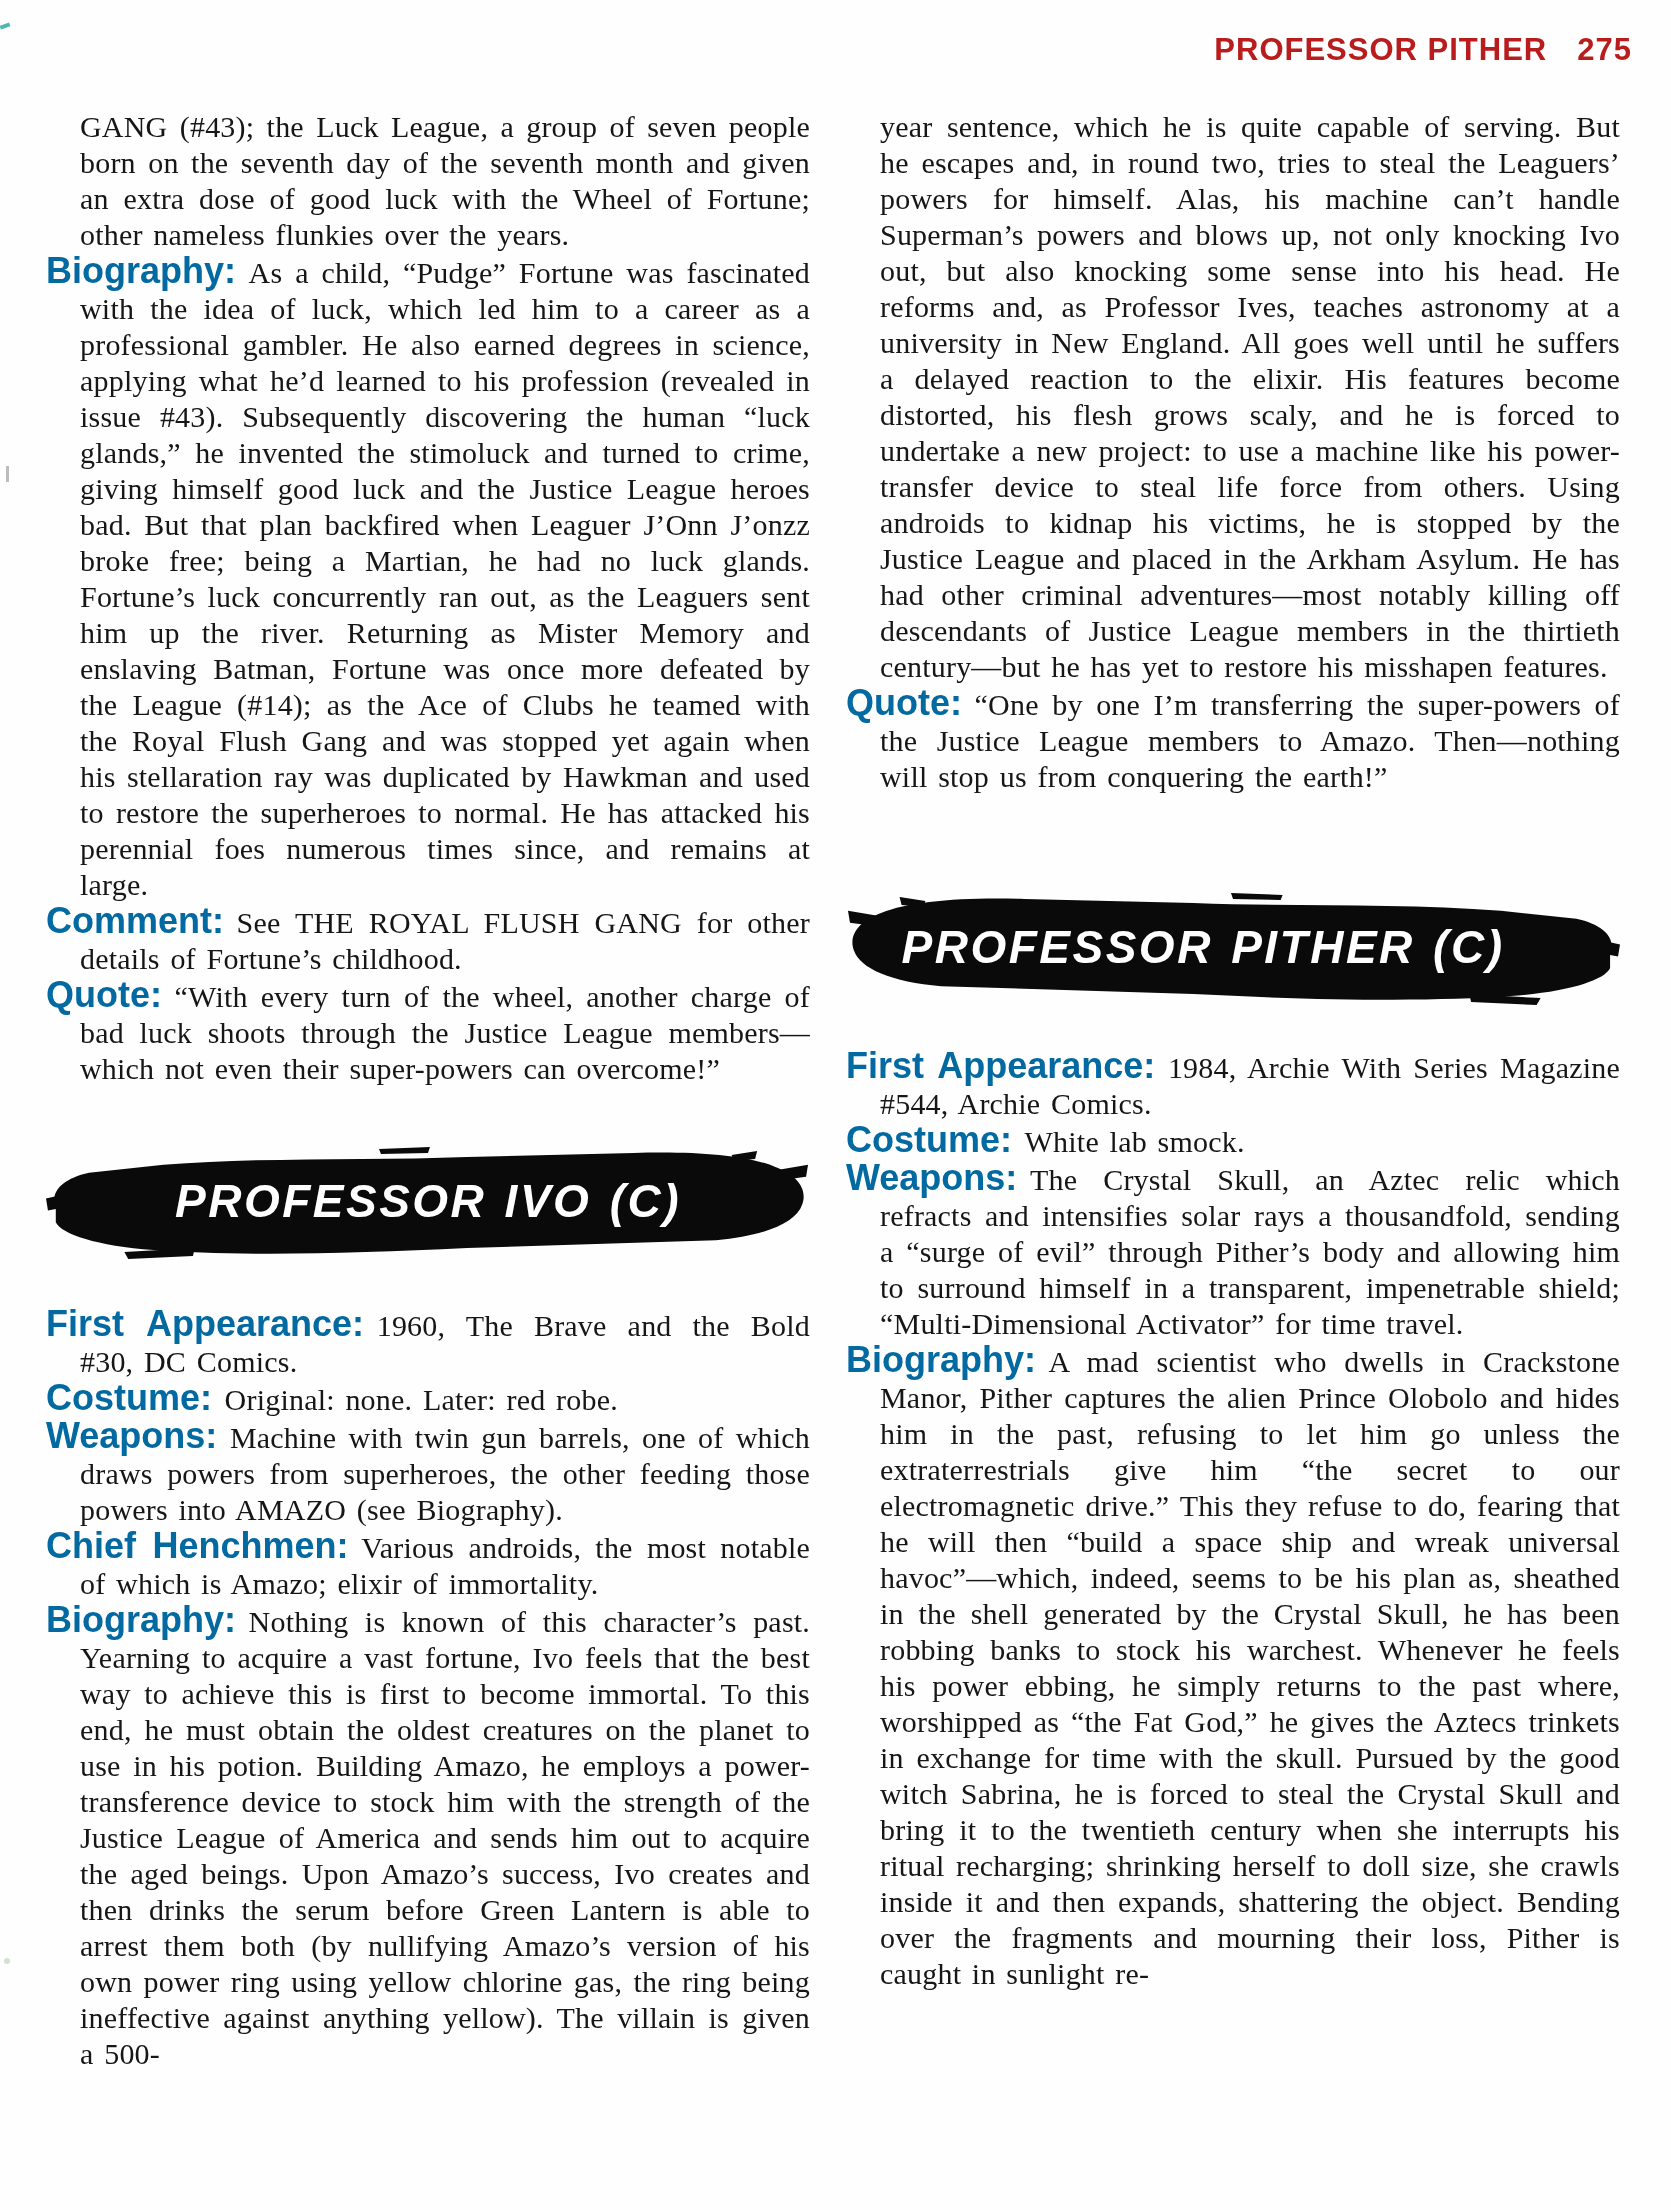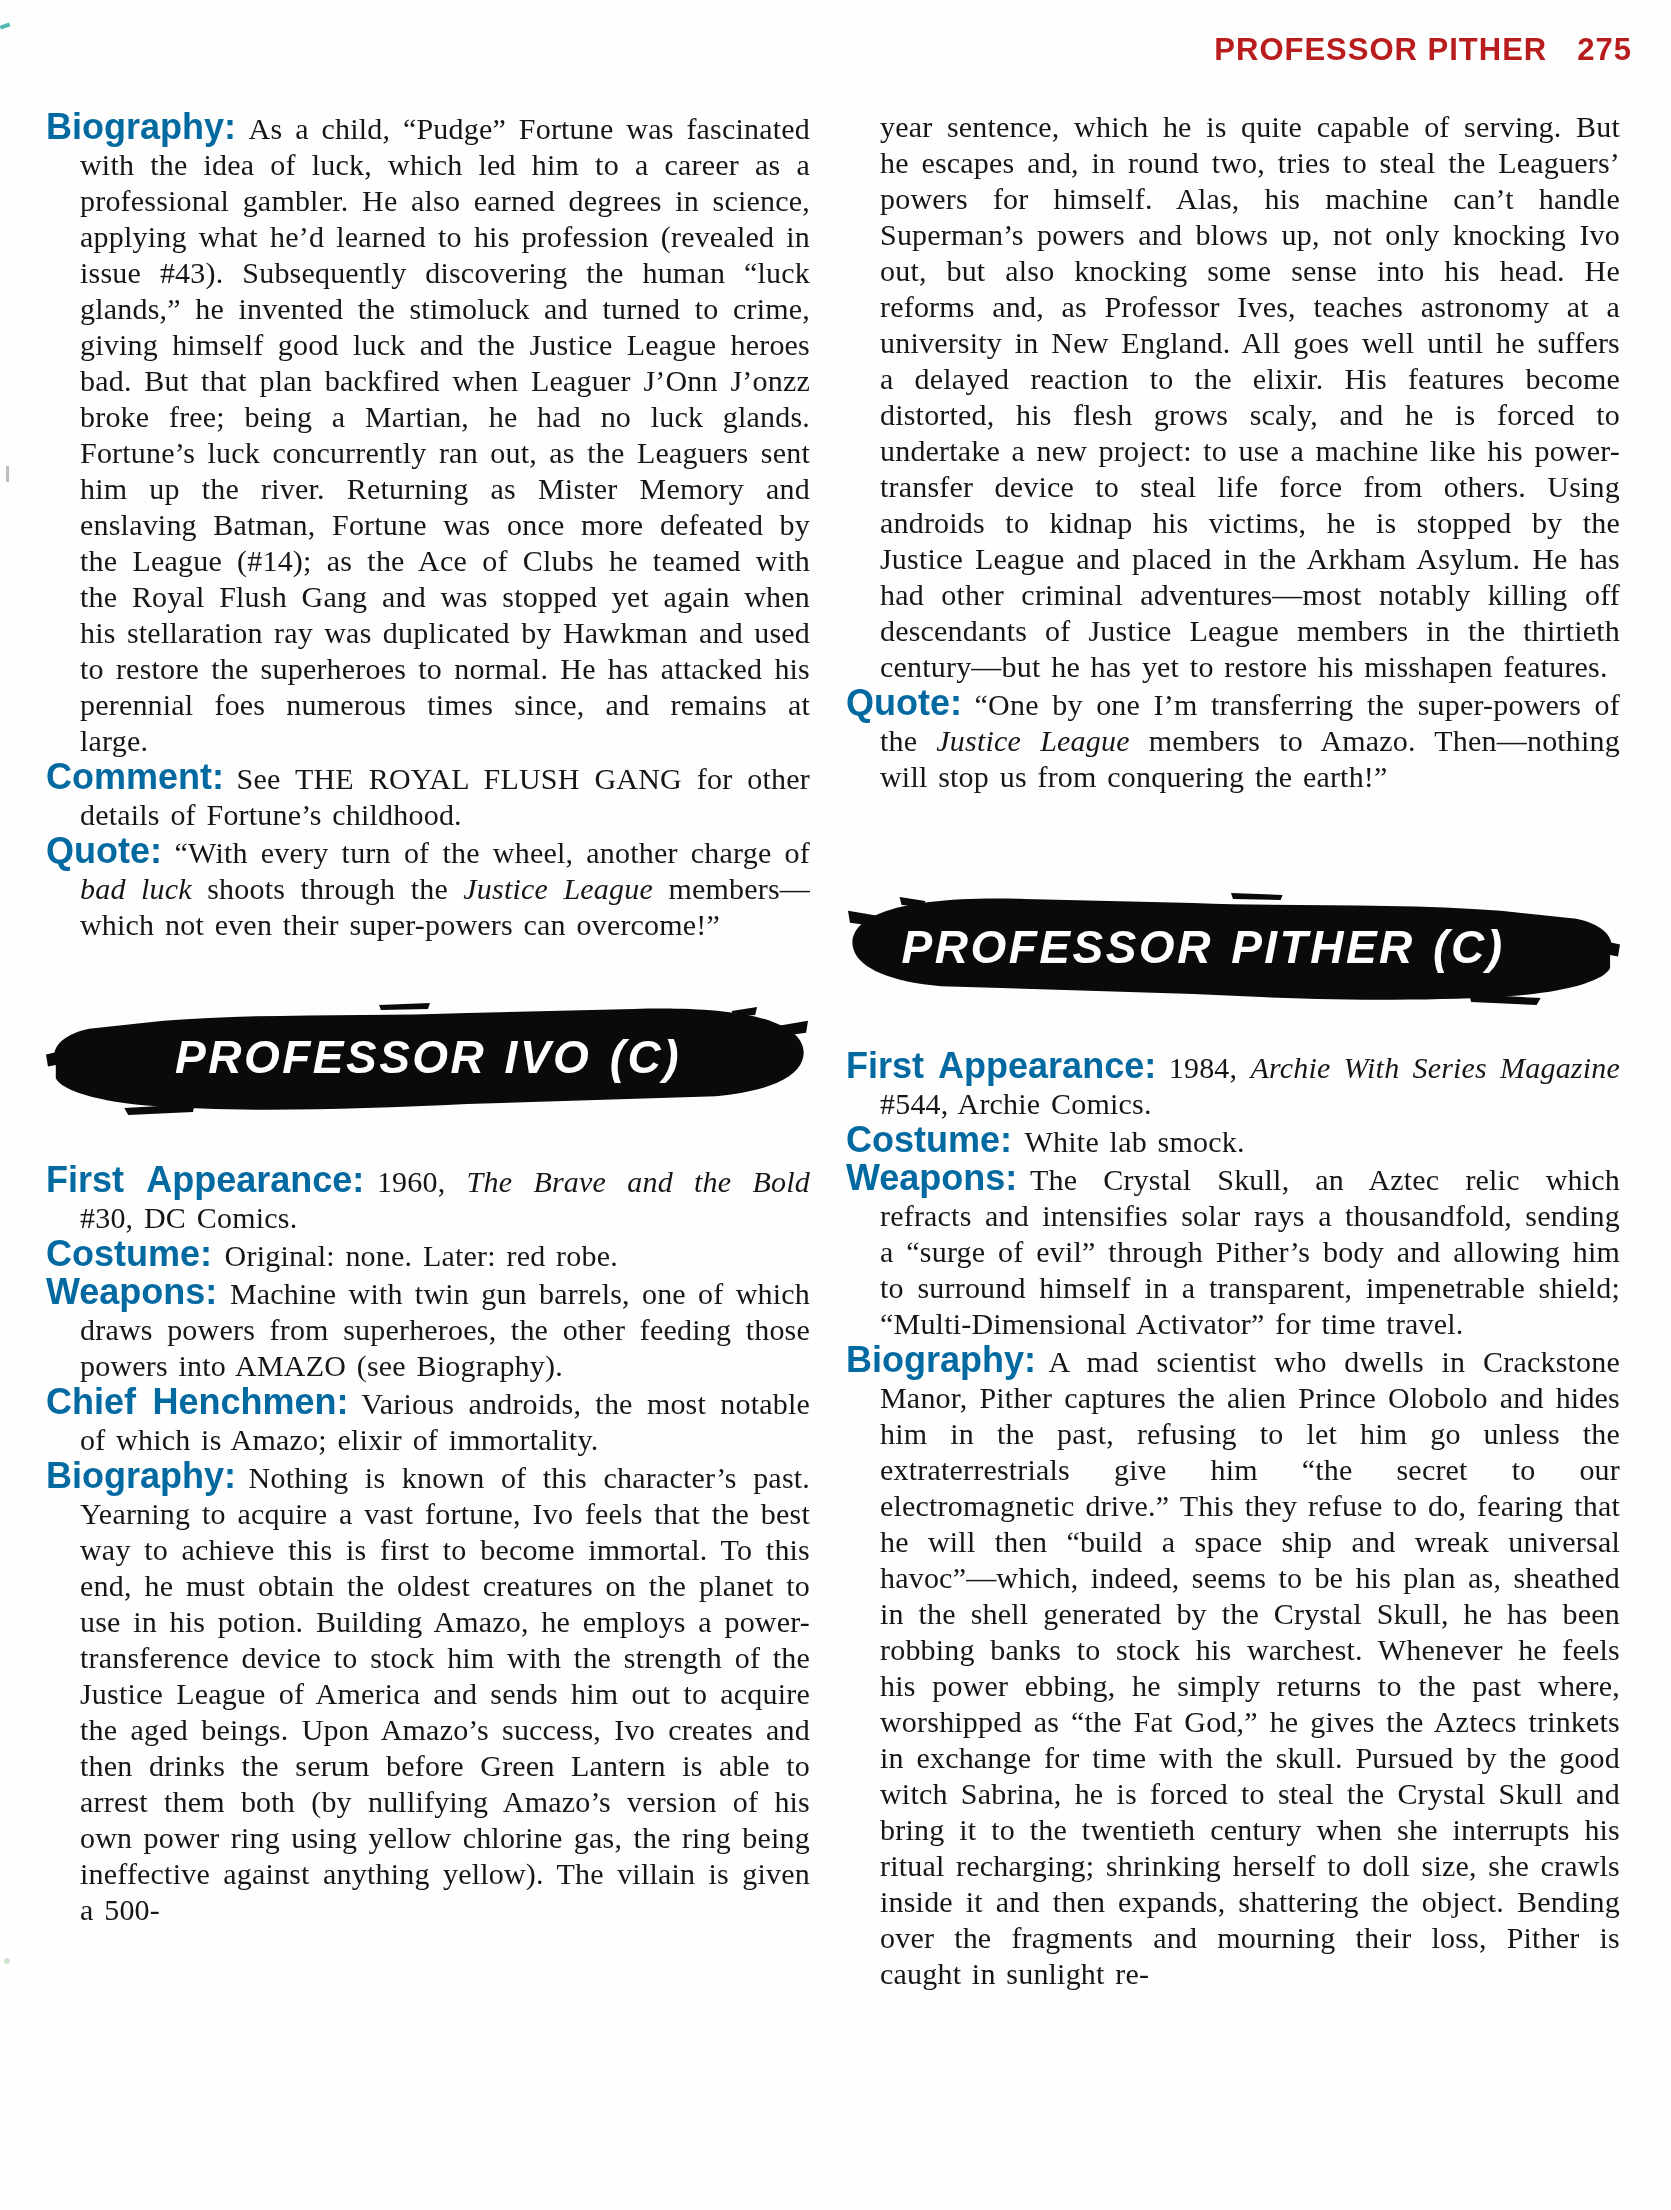--- a/index.html
+++ b/index.html
@@ -18,21 +18,21 @@
        word-spacing:3px;letter-spacing:0.2px;}
   .col-left{left:46px;width:764px;}
   .col-right{left:846px;width:774px;}
   p.cont,p.entry{margin:0;text-align:justify;}
   p.cont{padding-left:34px;}
   p.entry{padding-left:34px;text-indent:-34px;}
   .label{
     font-family:"Liberation Sans", sans-serif;font-weight:bold;
     font-size:36px;letter-spacing:0;color:#0369a1;margin-right:0.35em;
   }
-  .em{font-style:italic;}
+  .em{}
   .banner{position:relative;height:117px;margin:58px 0 44px 0;}
   .col-right .banner{margin:96px 0 40px 0;}
   .banner svg{position:absolute;inset:0;width:100%;height:100%;}
   .banner.flip svg{transform:scaleX(-1);}
   .banner .banner-label{
     position:absolute;inset:0;display:flex;align-items:center;justify-content:center;
     color:#ffffff;font-family:"Liberation Sans", sans-serif;
     font-weight:bold;font-style:italic;font-size:46px;letter-spacing:2.5px;
     padding-bottom:6px;white-space:nowrap;
   }
@@ -47,20 +47,21 @@
 
 <div class="artifact a1"></div>
 <div class="artifact a2"></div>
 <div class="artifact a3"></div>
 
 <div class="page-header">
   <span>PROFESSOR PITHER</span><span class="pgnum">275</span>
 </div>
 
 <div class="col col-left">
+  <p class="cont">GANG (#43); the Luck League, a group of seven people born on the seventh day of the seventh month and given an extra dose of good luck with the Wheel of Fortune; other nameless flunkies over the years.</p>
 
   <p class="entry"><span class="label">Biography:</span><span><span>As a child, “Pudge” Fortune was fascinated with the idea of luck, which led him to a career as a professional gambler. He also earned degrees in science, applying what he’d learned to his profession (revealed in issue #43). Subsequently discovering the human “luck glands,” he invented the stimoluck and turned to crime, giving himself good luck and the Justice League heroes bad. But that plan backfired when Leaguer J’Onn J’onzz broke free; being a Martian, he had no luck glands. Fortune’s luck concurrently ran out, as the Leaguers sent him up the river. Returning as Mister Memory and enslaving Batman, Fortune was once more defeated by the League (#14); as the Ace of Clubs he teamed with the Royal Flush Gang and was stopped yet again when his stellaration ray was duplicated by Hawkman and used to restore the superheroes to normal. He has attacked his perennial foes numerous times since, and remains at large.</span></span></p>
 
   <p class="entry"><span class="label">Comment:</span><span><span>See THE ROYAL FLUSH GANG for other details of Fortune’s childhood.</span></span></p>
 
   <p class="entry"><span class="label">Quote:</span><span><span>“With every turn of the wheel, another charge of </span><span class="em">bad luck</span><span> shoots through the </span><span class="em">Justice League</span><span> members—which not even their super-powers can overcome!”</span></span></p>
 
   <div class="banner">
     <svg viewBox="0 0 780 118" preserveAspectRatio="none">
       <g fill="#0a0a0a">

